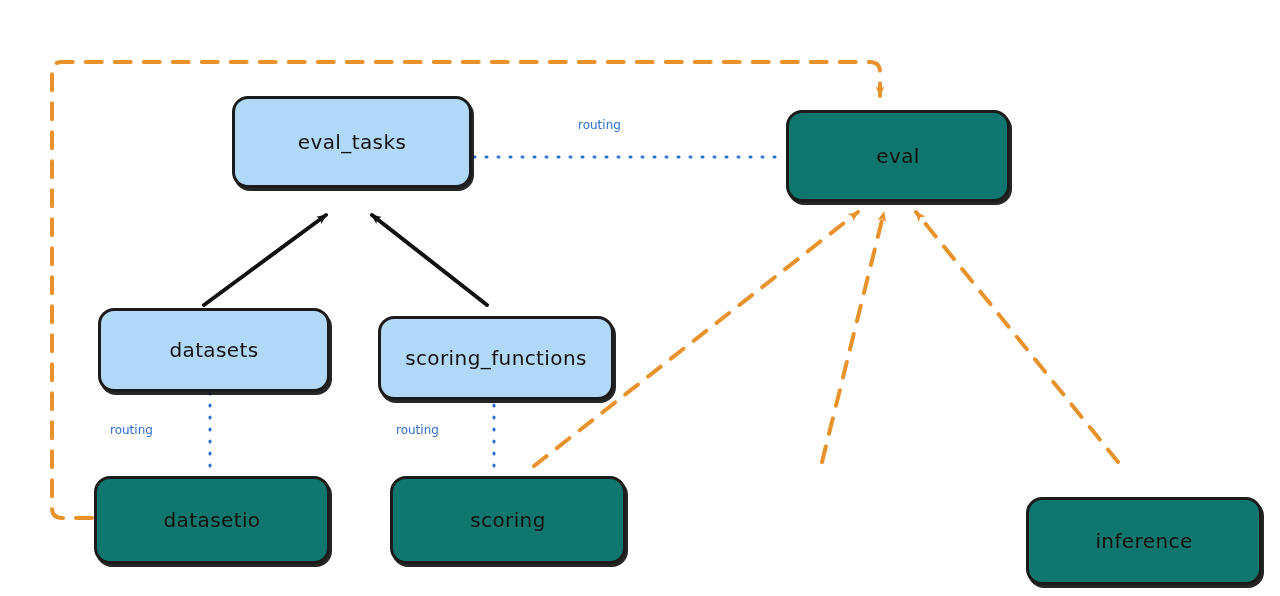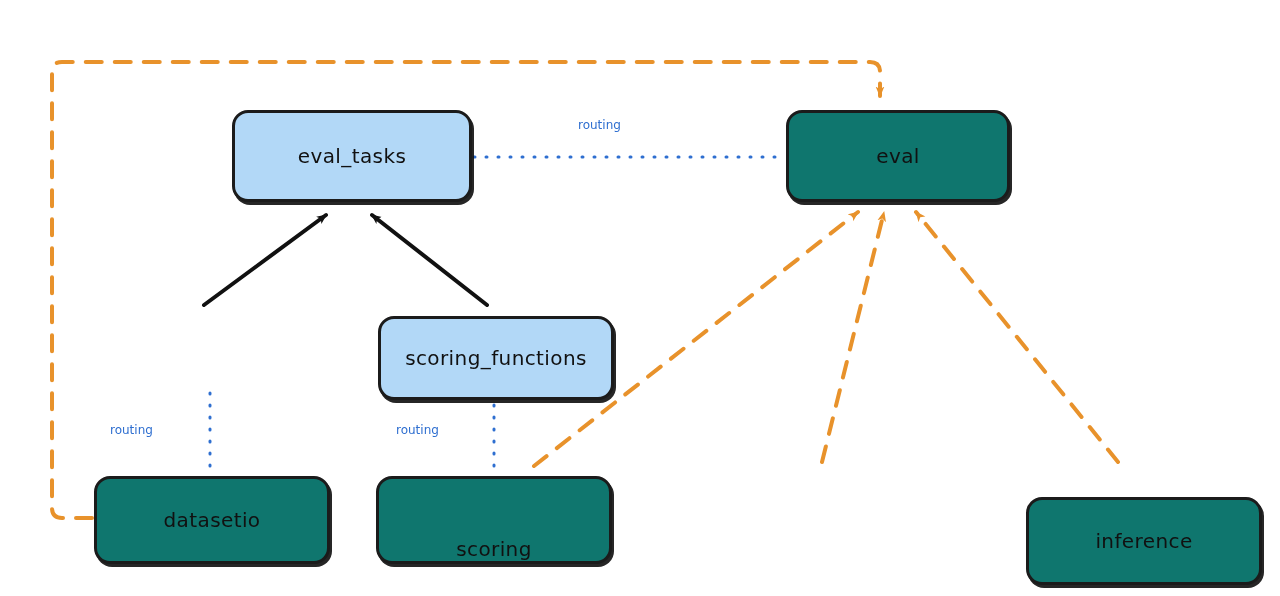--- a/index.html
+++ b/index.html
@@ -83,38 +83,41 @@
 
     <path d="M92,518 L62,518 Q52,518 52,508 L52,72 Q52,62 62,62 L870,62 Q880,62 880,72 L880,96" fill="none" stroke="#e8922b" stroke-width="4" stroke-linecap="round" stroke-dasharray="16 13" marker-end="url(#arrow-orange)"></path>
 
     <path d="M534,466 L858,212" fill="none" stroke="#e8922b" stroke-width="4" stroke-linecap="round" stroke-dasharray="16 13" marker-end="url(#arrow-orange)"></path>
 
     <path d="M822,462 L884,212" fill="none" stroke="#e8922b" stroke-width="4" stroke-linecap="round" stroke-dasharray="16 13" marker-end="url(#arrow-orange)"></path>
 
     <path d="M1118,462 L916,212" fill="none" stroke="#e8922b" stroke-width="4" stroke-linecap="round" stroke-dasharray="16 13" marker-end="url(#arrow-orange)"></path>
   </svg>
 
-  <div class="node node-blue" style="left:232px; top:110px; width:240px; height:92px;">
+  <div class="node node-blue" style="left:232px; top:96px; width:240px; height:92px;">
     <span class="node-label">eval_tasks</span>
   </div>
 
   <div class="node node-green" style="left:786px; top:110px; width:224px; height:92px;">
     <span class="node-label">eval</span>
   </div>
 
+  <div class="node node-blue" style="left:98px; top:308px; width:232px; height:84px;">
+    <span class="node-label">datasets</span>
+  </div>
 
   <div class="node node-blue" style="left:378px; top:316px; width:236px; height:84px;">
     <span class="node-label">scoring_functions</span>
   </div>
 
   <div class="node node-green" style="left:94px; top:476px; width:236px; height:88px;">
     <span class="node-label">datasetio</span>
   </div>
 
-  <div class="node node-green" style="left:376px; top:476px; width:236px; height:88px;align-items:flex-end;">
+  <div class="node node-green" style="left:390px; top:476px; width:236px; height:88px;">
     <span class="node-label">scoring</span>
   </div>
 
 
   <div class="node node-green" style="left:1026px; top:497px; width:236px; height:88px;">
     <span class="node-label">inference</span>
   </div>
 
   <div class="edge-label" style="left:578px; top:118px;">routing</div>
 

